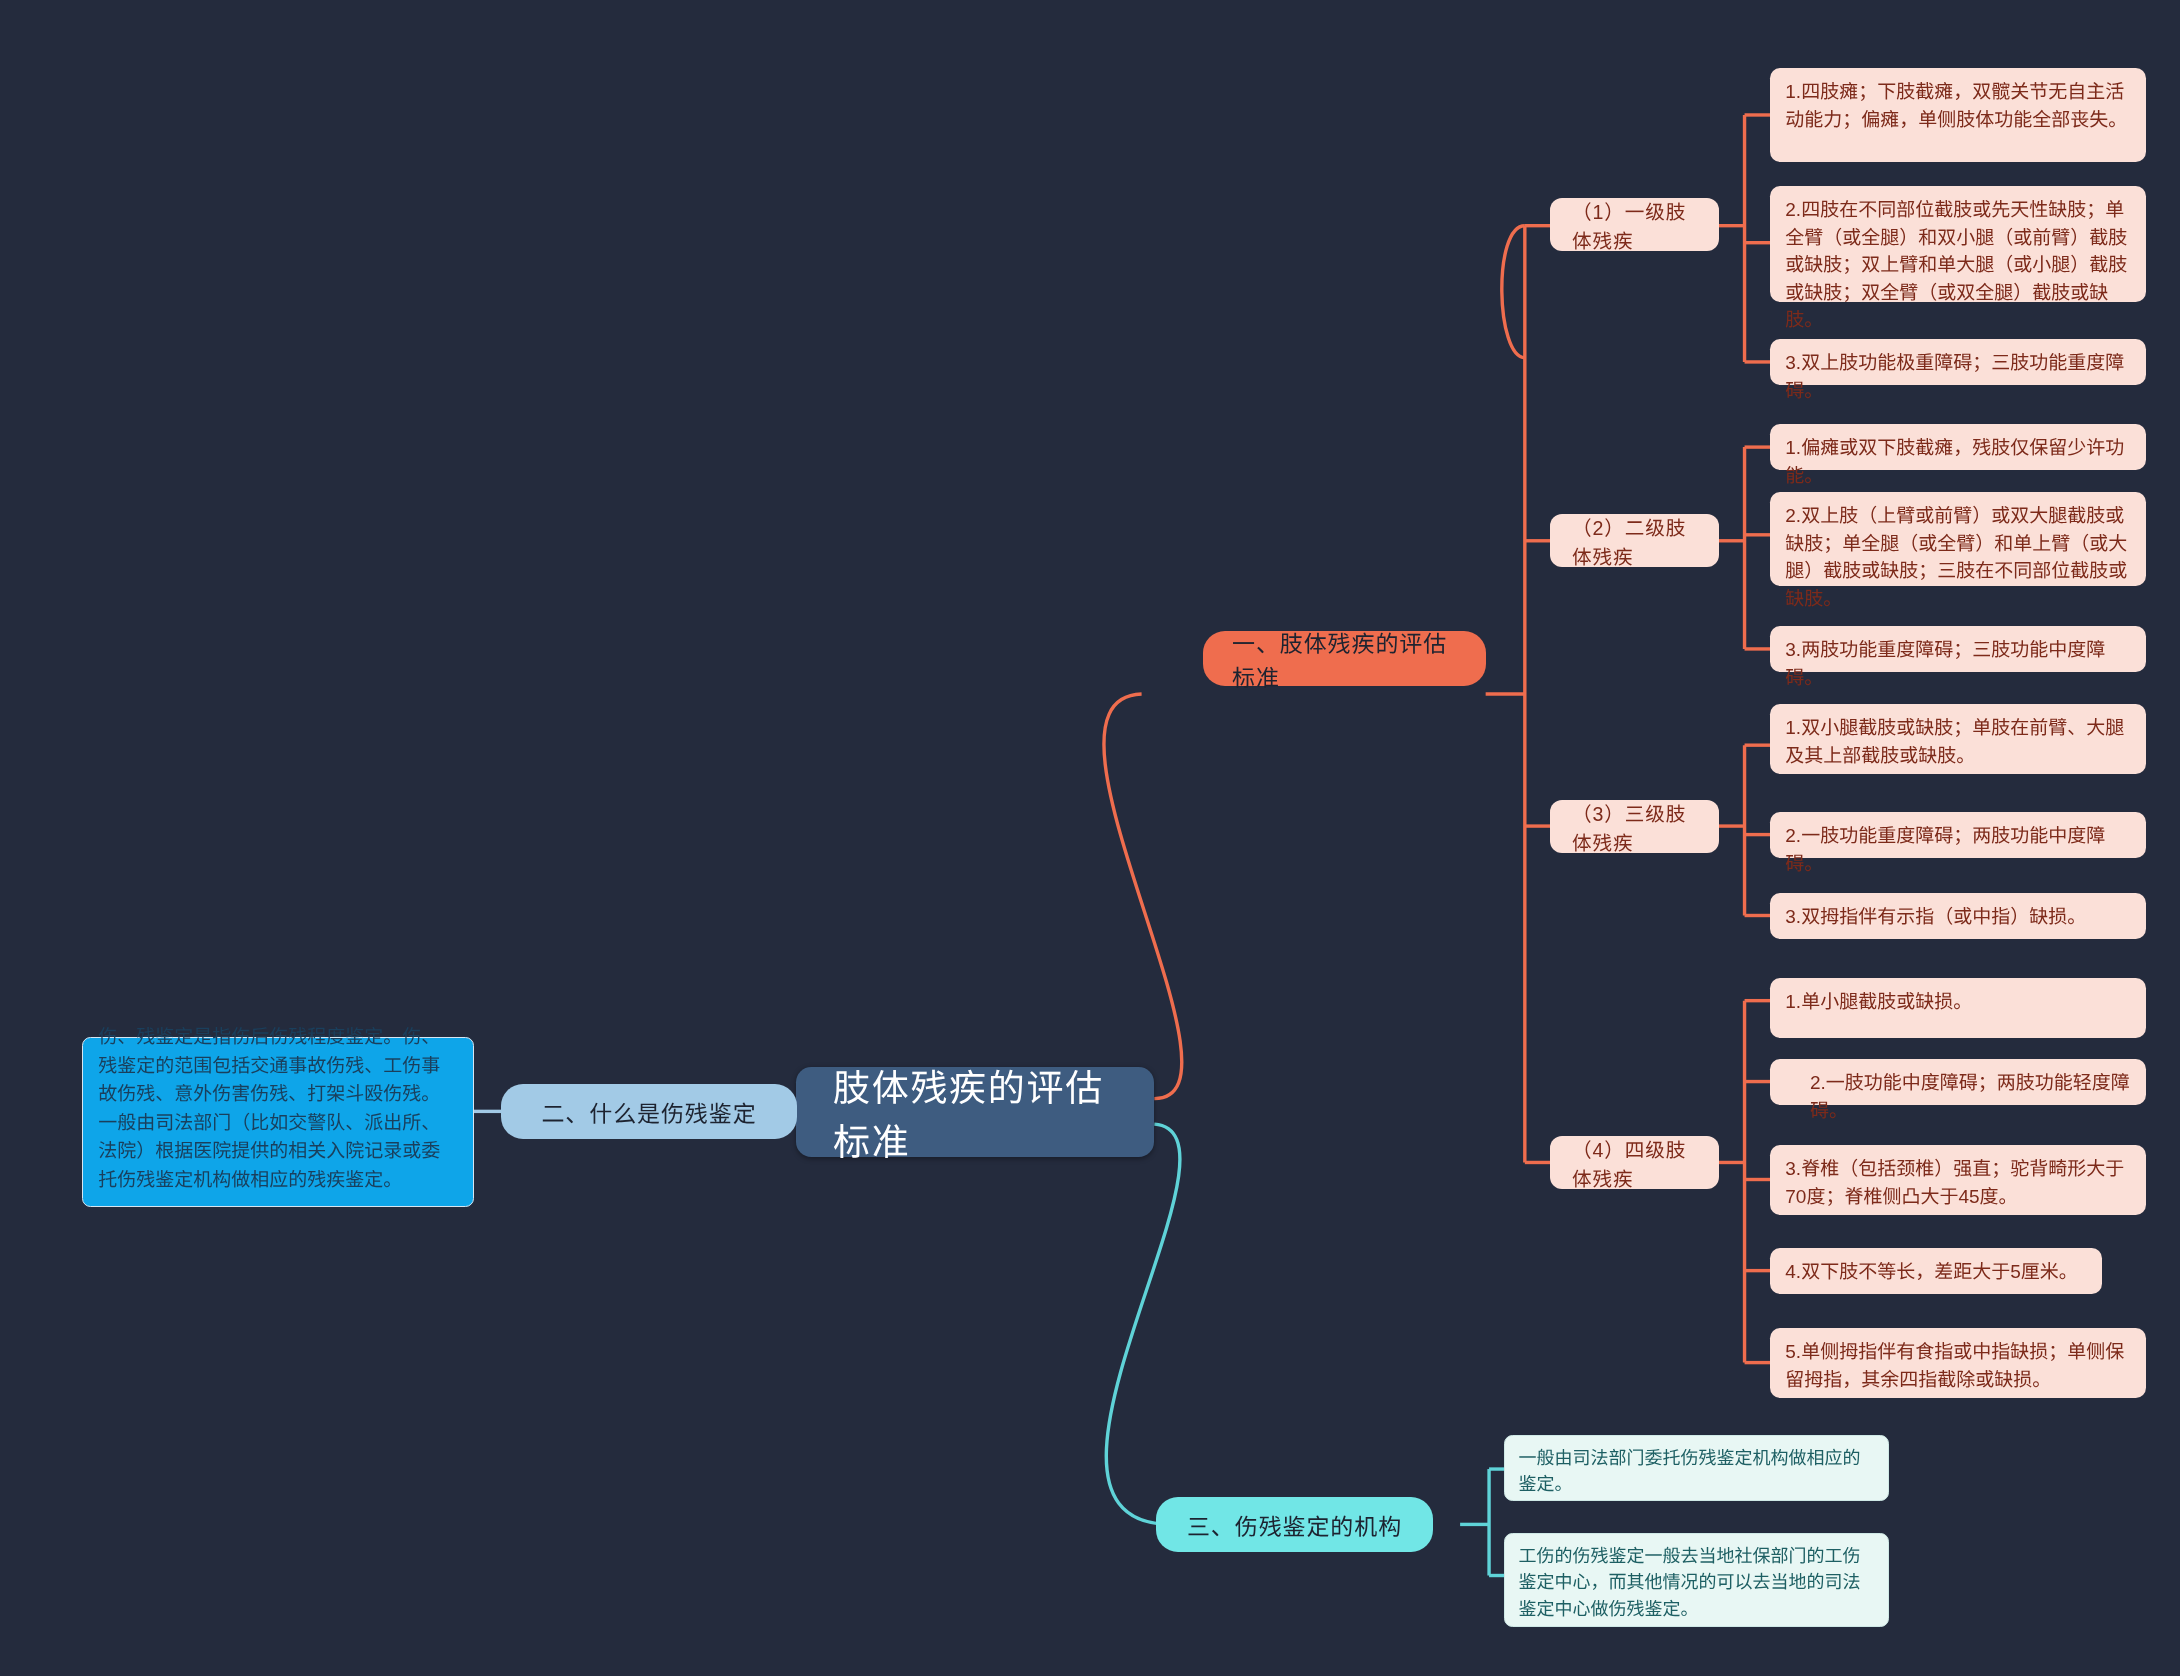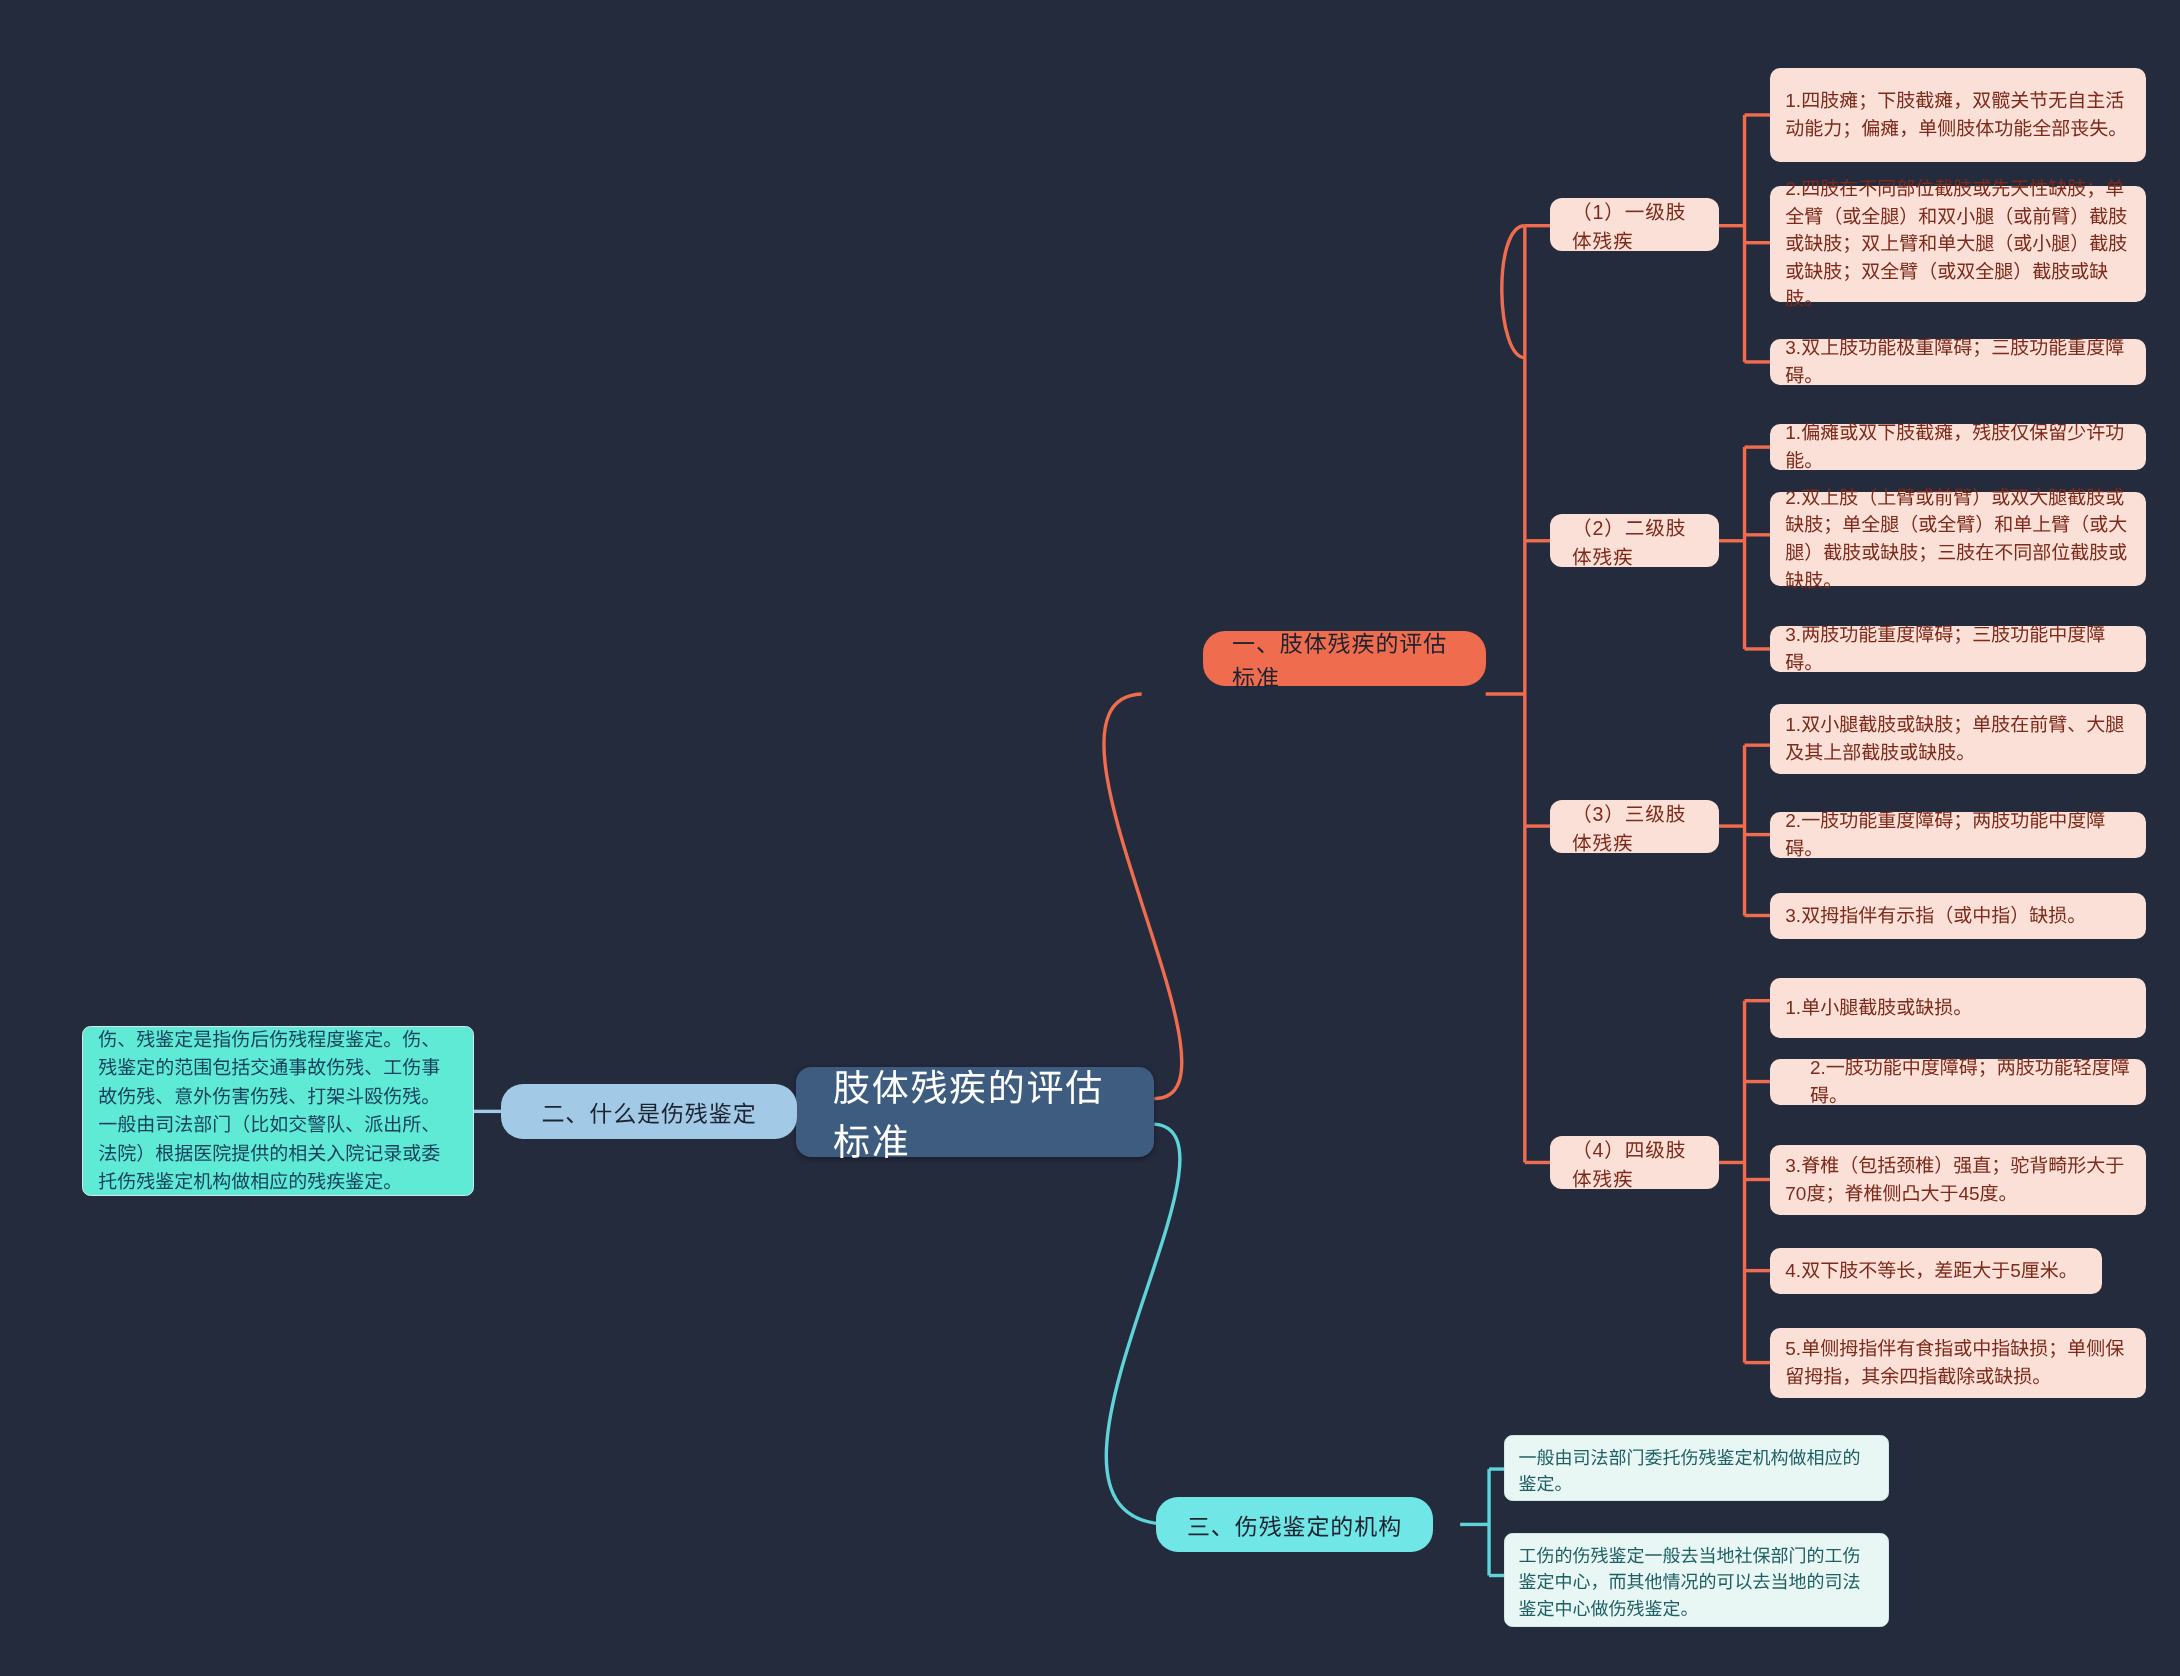--- a/index.html
+++ b/index.html
@@ -64,41 +64,42 @@
   }
 
   
   .leaf-box {
     background: #fbe0d8;
     color: #7d2a1a;
     border-radius: 10.2px;
     font-size: 19px;
     line-height: 1.45;
     padding: 10.2px 15.3px;
-    align-items: center;
+    align-items: flex-start;
   }
   .leaf-cyan {
     background: #e8f7f4;
     color: #1d5f63;
     border: 0.9px solid #cfe9e6;
     border-radius: 8.5px;
     font-size: 18px;
     line-height: 1.45;
     padding: 9.4px 13.6px;
     align-items: flex-start;
   }
   .leaf-blue {
-    background: #5eead4;
+    background: #0ea5e9;
     color: #1a3f5c;
     border: 0.9px solid #d6e6f2;
     border-radius: 8.5px;
     font-size: 19px;
     line-height: 1.5;
     padding: 12px 15.3px;
-    align-items: center;
+    align-items: flex-end;
+    margin-top: 11px;
   }
 </style>
 </head>
 <body>
 
 <div id="canvas">
 
   <svg id="wires" viewBox="0 0 2560 1968" width="2181" height="1676" xmlns="http://www.w3.org/2000/svg">
 
     <path d="M1355 1290 C1480 1290 1190 820 1340 815" fill="none" stroke="#ef6d4e" stroke-width="4"></path>

